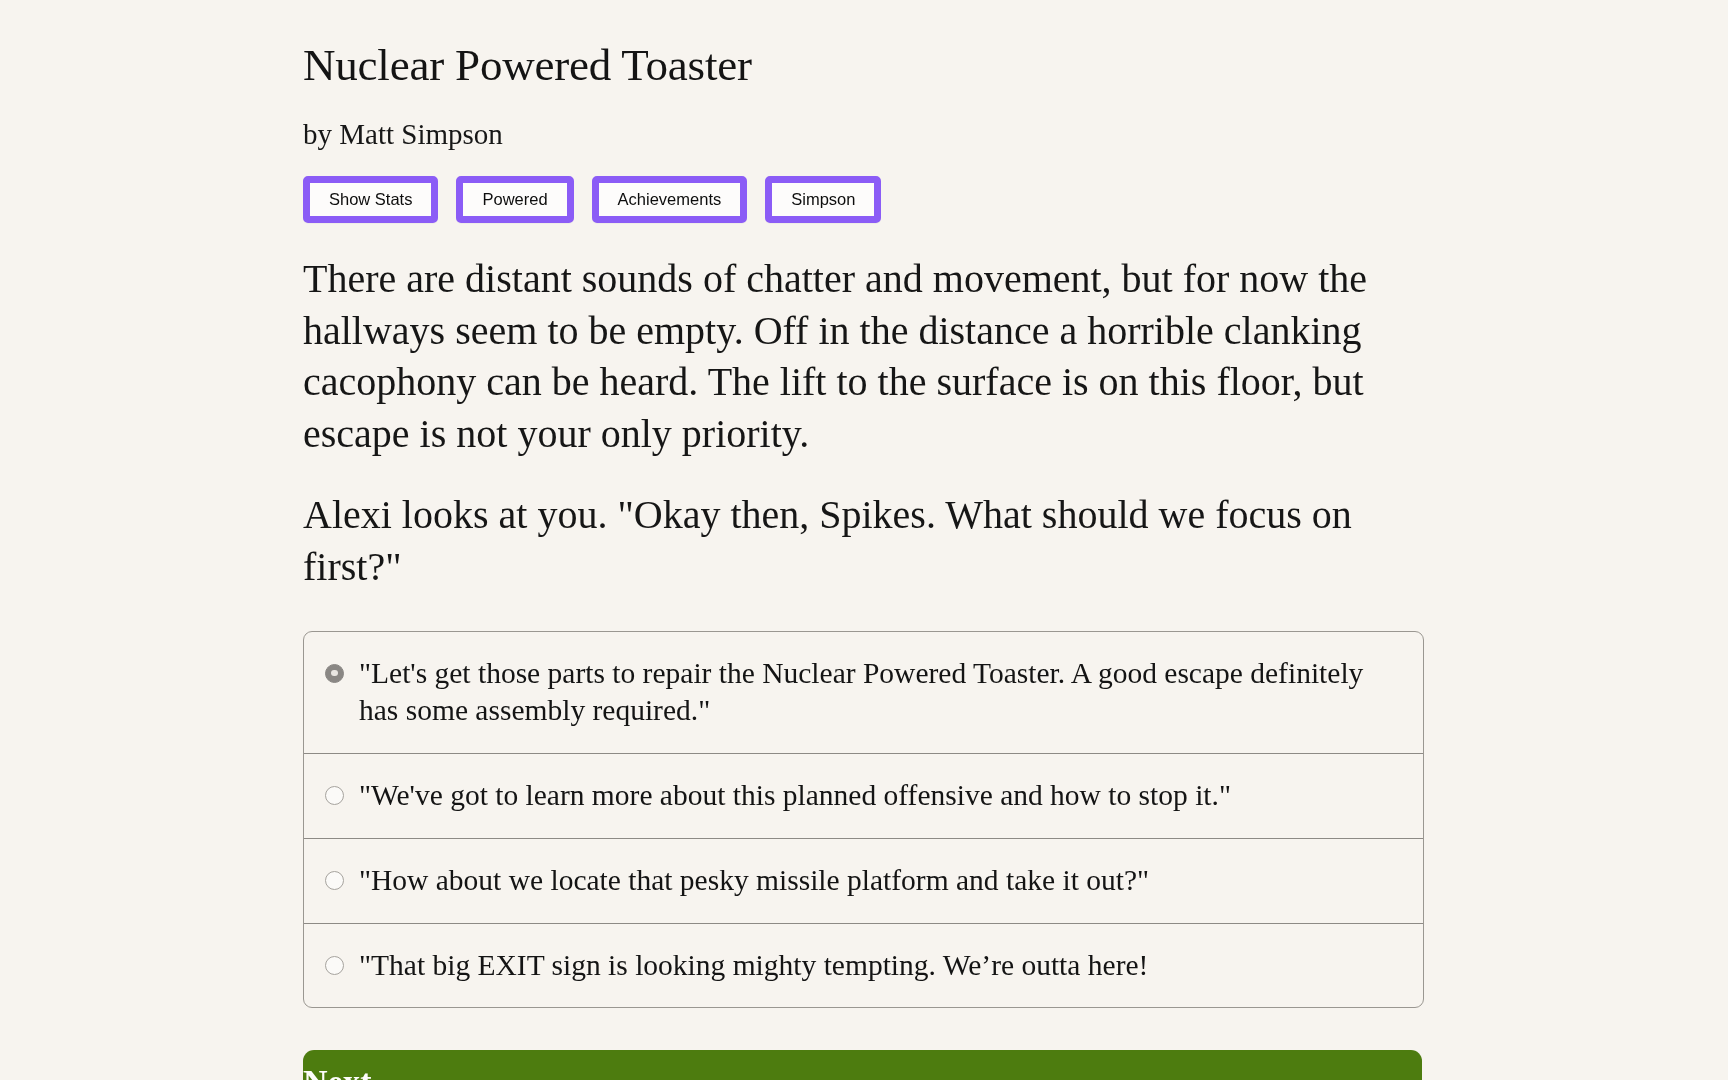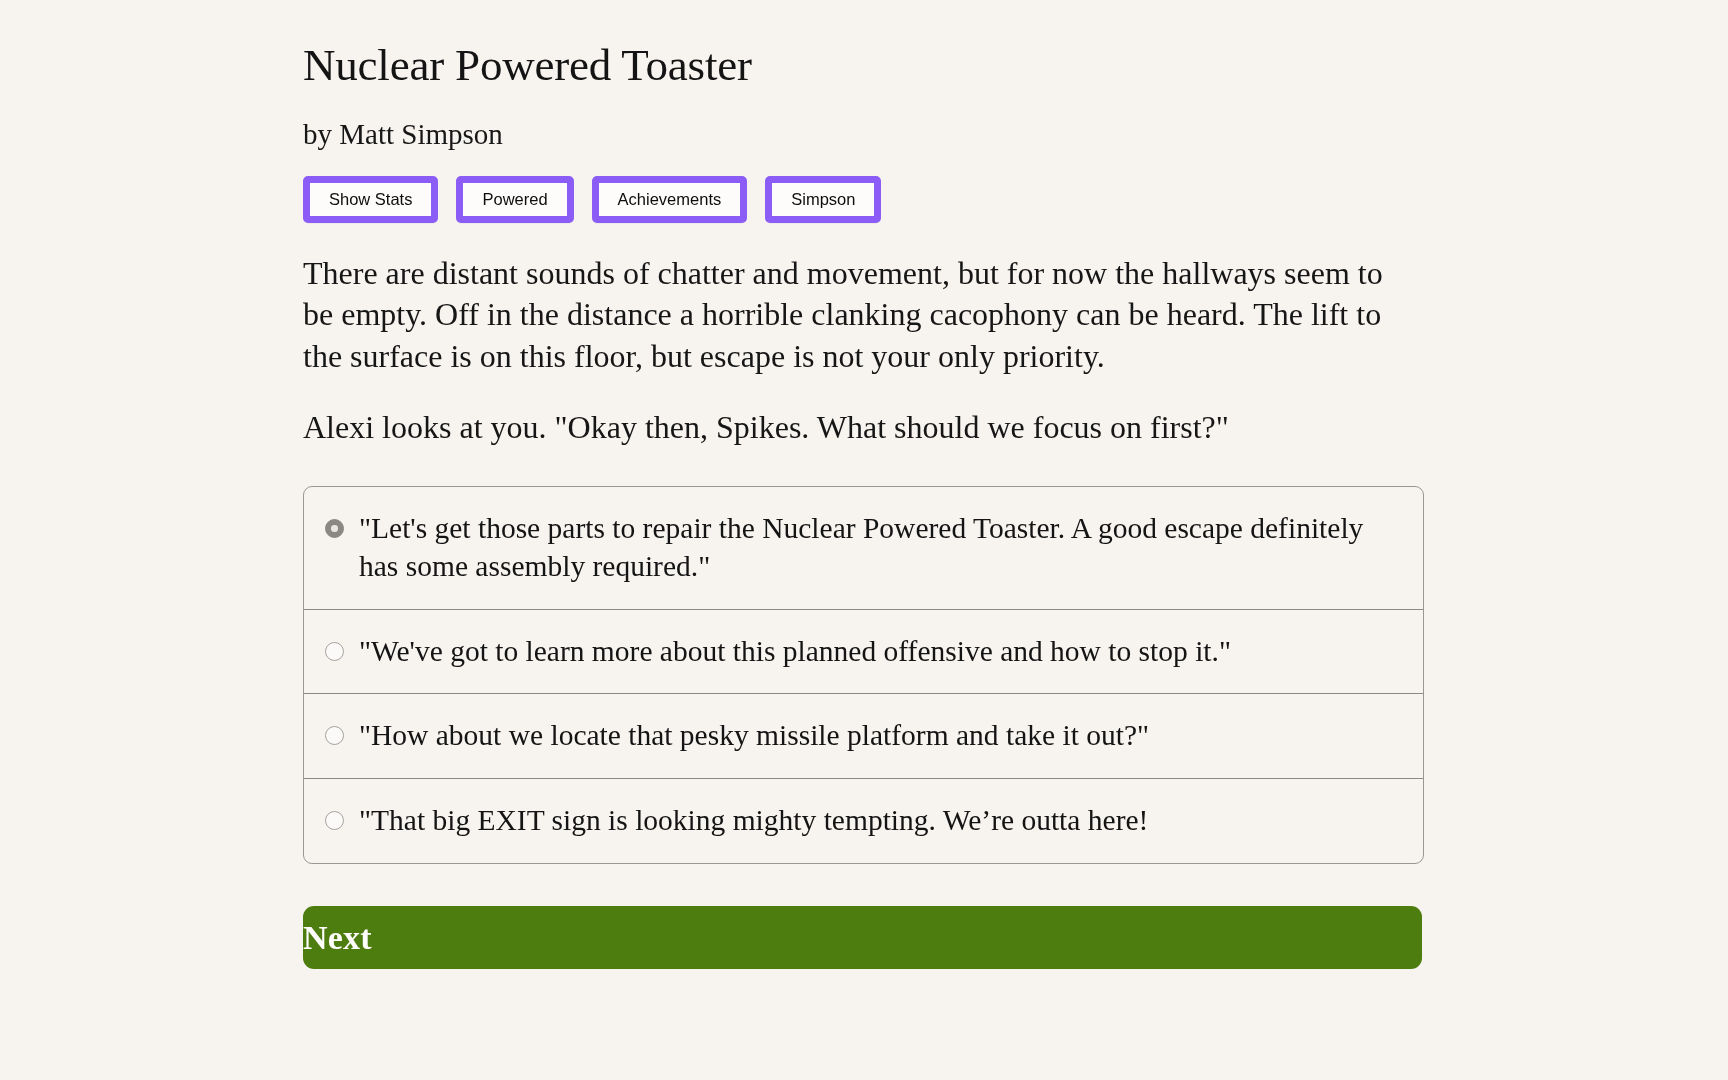--- a/index.html
+++ b/index.html
@@ -71,21 +71,21 @@
     cursor: pointer;
     white-space: nowrap;
     box-shadow: 0 1px 0 rgba(0,0,0,0.03);
   }
 
   
   .narrative {
     margin-top: 30px;
   }
   .narrative p {
-    font-size: 32px;
+    font-size: 40px;
     line-height: 1.29;
     margin: 0 0 30px 0;
     color: #161616;
     max-width: 1108px;
   }
   .narrative p:last-child {
     margin-bottom: 0;
   }
 
   

